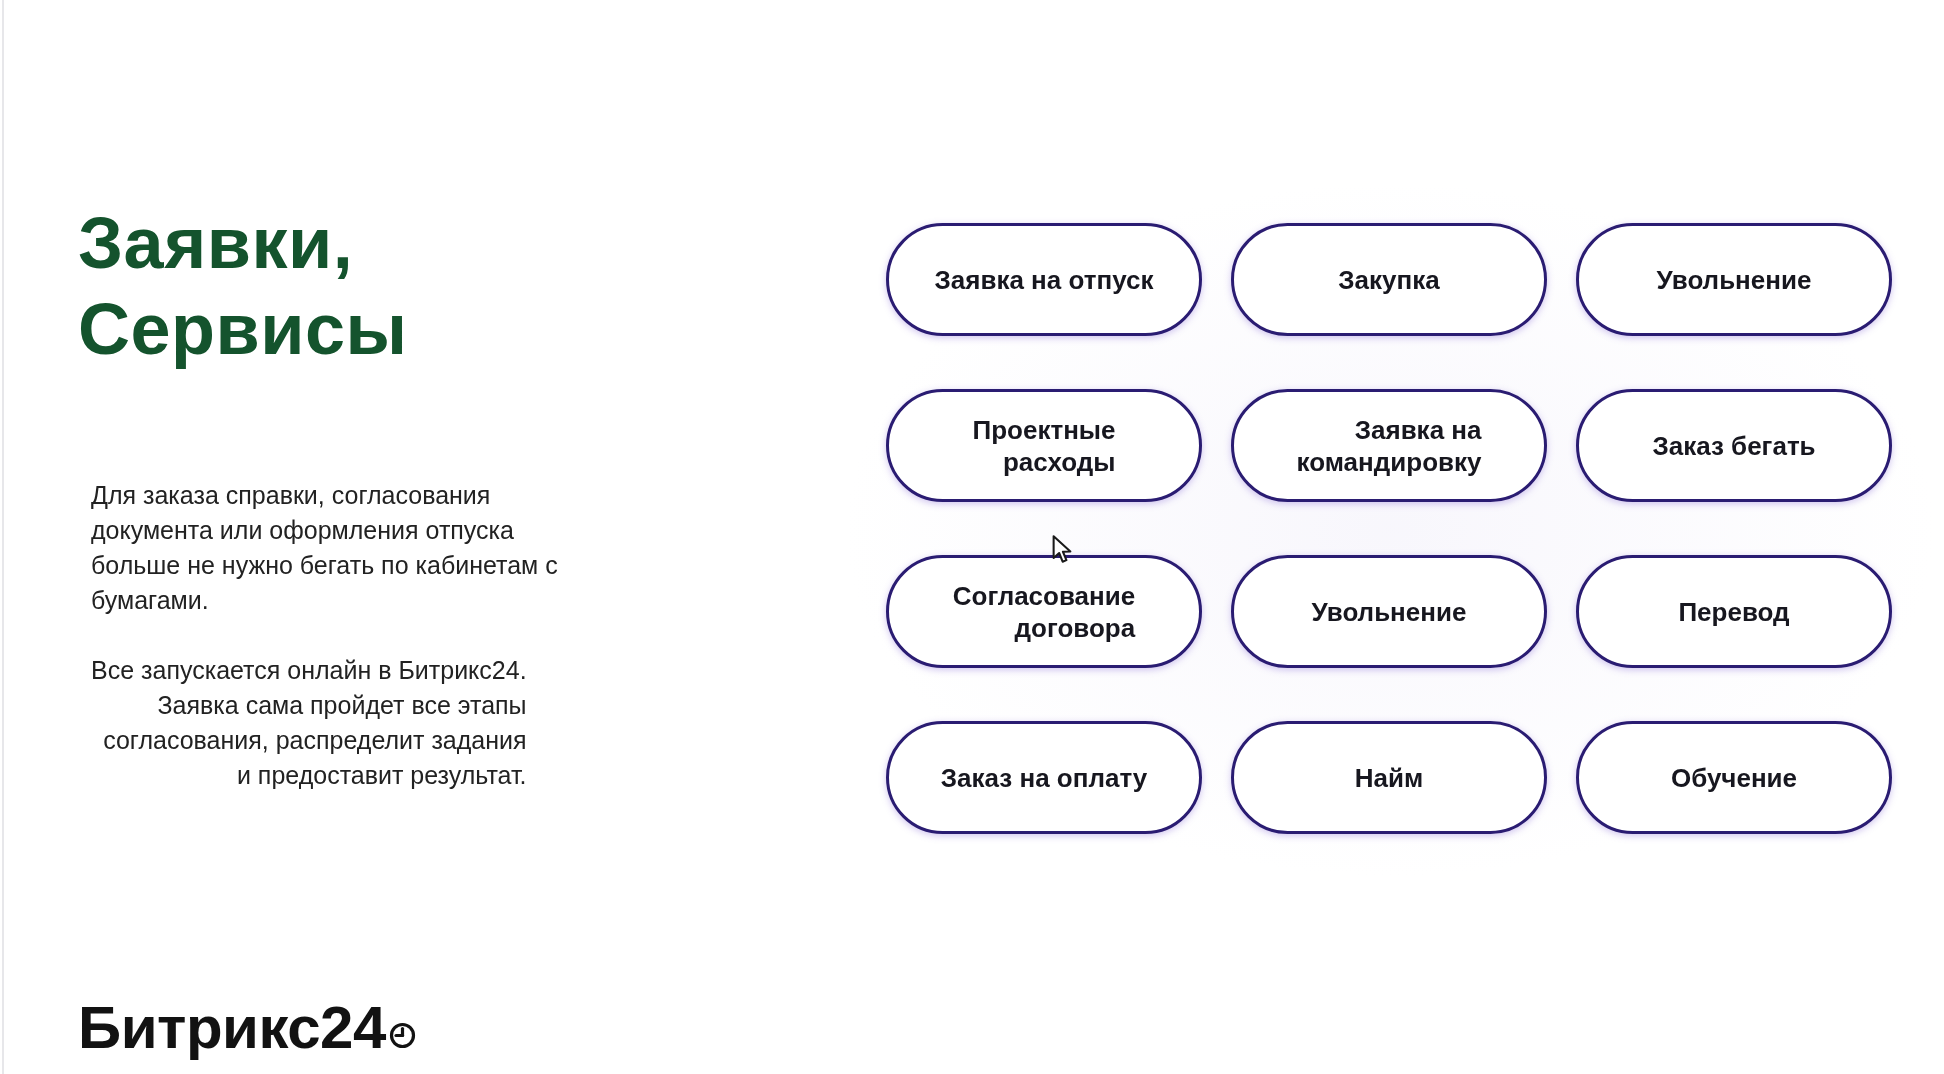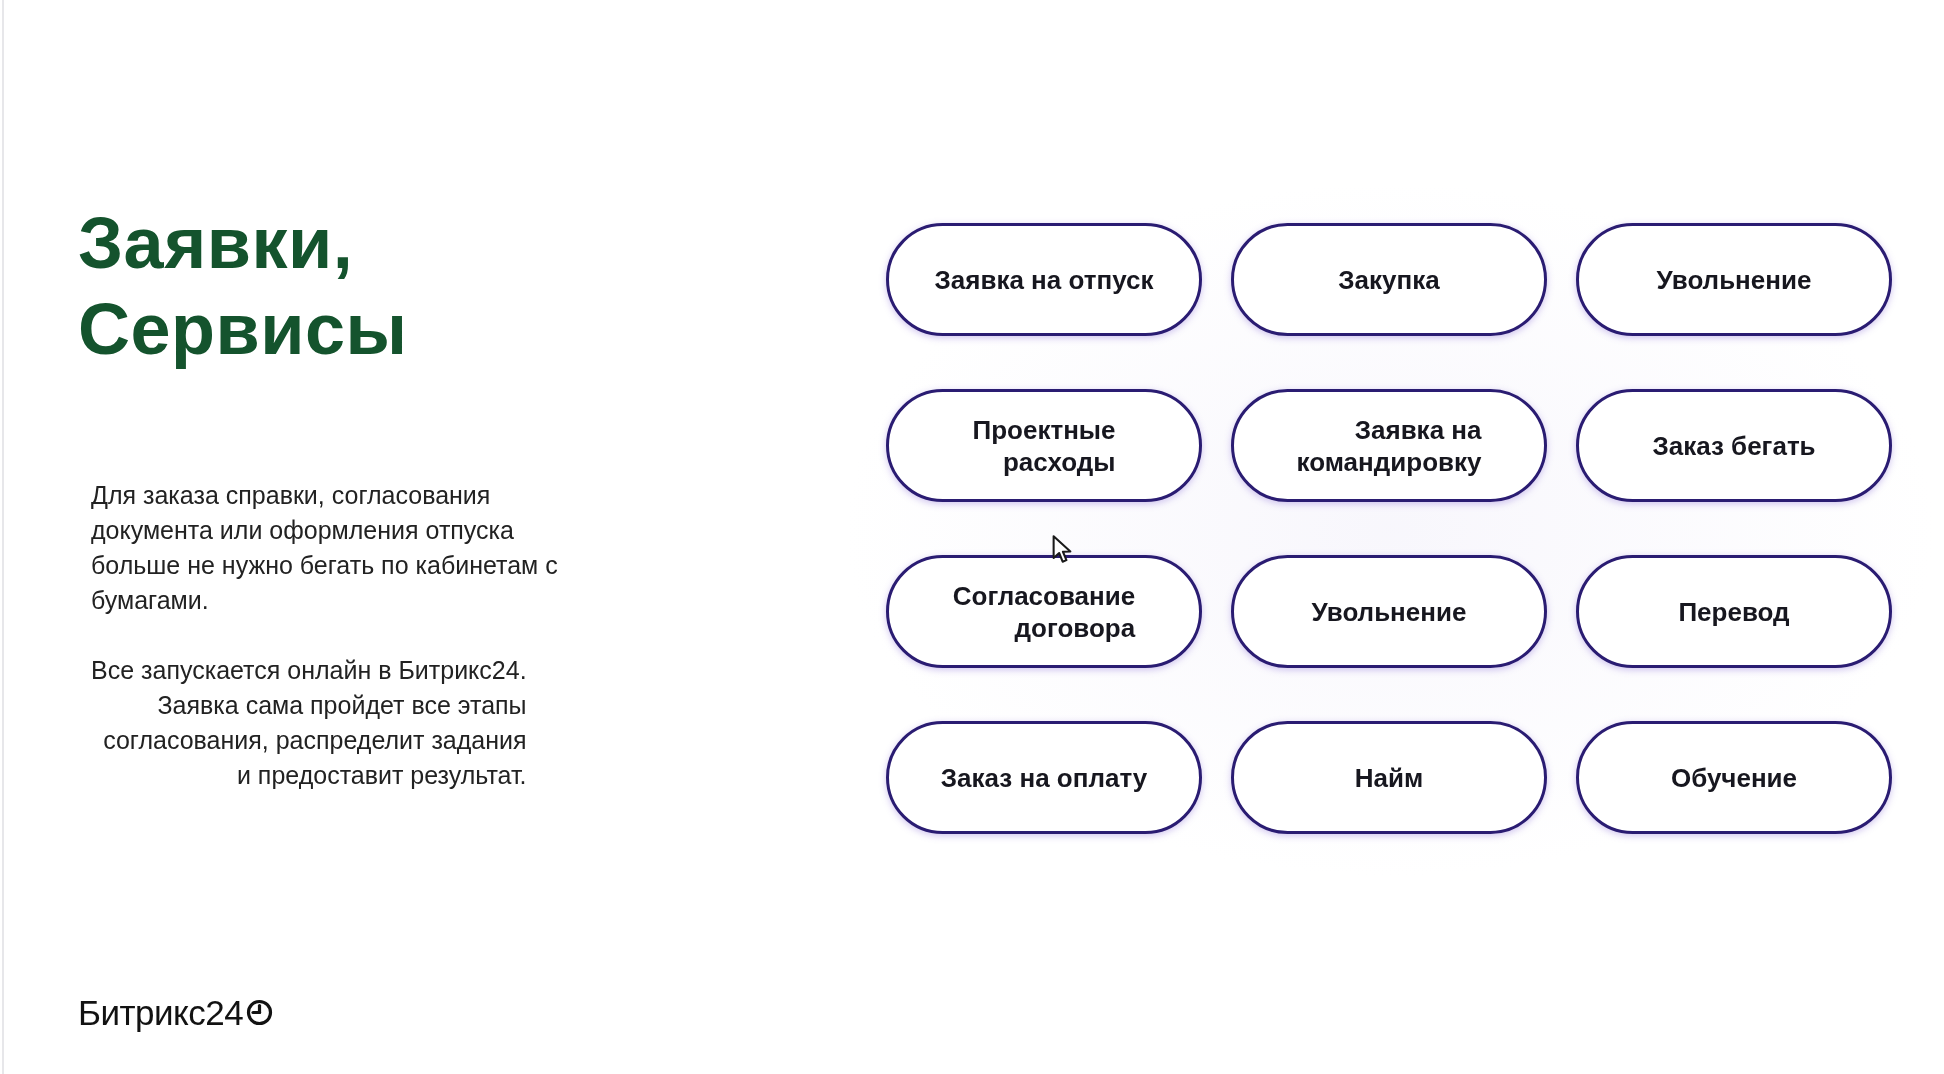--- a/index.html
+++ b/index.html
@@ -77,22 +77,22 @@
     color: #17171f;
     padding: 0 18px;
     white-space: pre-line;
     cursor: pointer;
     box-sizing: border-box;
   }
 
   .logo {
     position: absolute;
     left: 78px; top: 993px;
-    font-size: 35px;
-    font-weight: normal;
+    font-size: 60px;
+    font-weight: bold;
     color: #121212;
     letter-spacing: -0.5px;
     display: flex;
     align-items: flex-start;
   }
   .logo .clock {
     margin-left: 3px;
     margin-top: 1px;
   }
 

